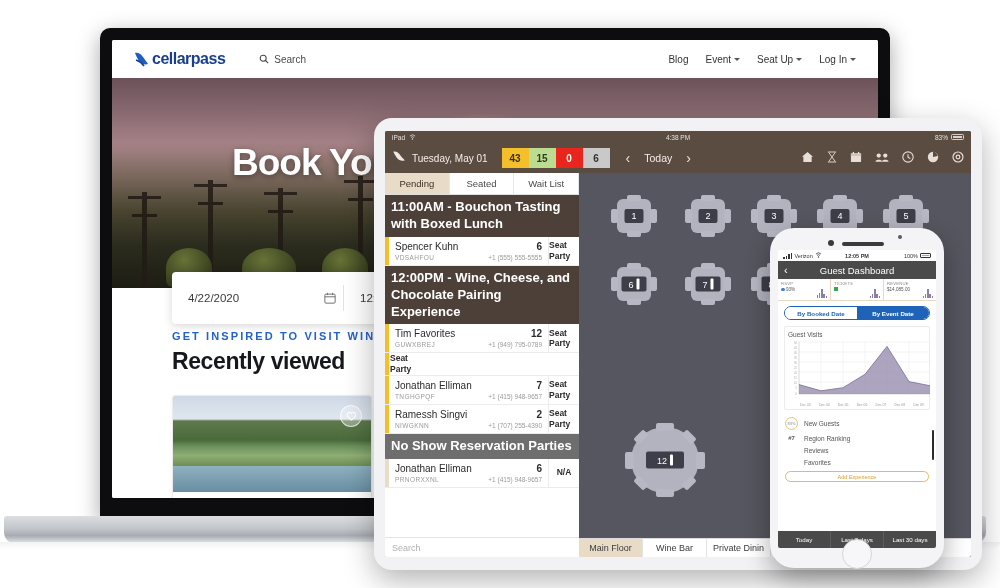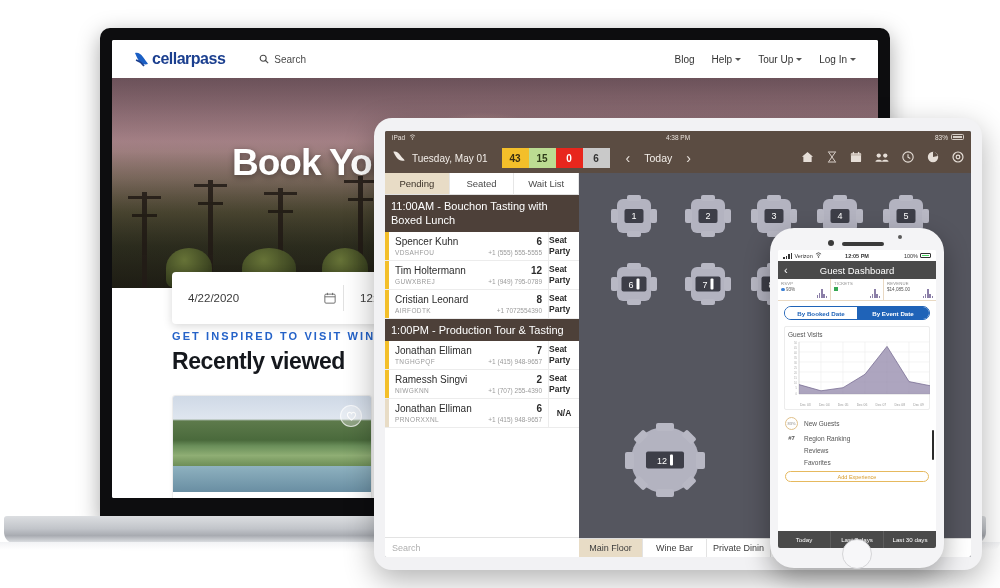--- a/index.html
+++ b/index.html
@@ -146,21 +146,21 @@
   .today { font-size:10.5px; color:#f3eee9; }
   .tb-icons { margin-left:auto; display:flex; align-items:center; gap:13px; color:#e6ded7; }
 
   .ipad-main { flex:1; display:flex; min-height:0; }
   .res-panel { width:194px; background:#fff; display:flex; flex-direction:column; min-height:0; }
   .res-tabs { display:flex; height:22px; background:#fff; }
   .res-tab { flex:1; display:flex; align-items:center; justify-content:center;
              font-size:9.5px; color:#4a4a4a; border-right:1px solid #e6e6e6; border-bottom:1px solid #e0e0e0; }
   .res-tab.active { background:#e8dcc6; color:#3b3228; }
   .res-list { flex:1; overflow:hidden; }
-  .grp-hdr { background:#4d4039; color:#fff; font-size:11px; font-weight:normal; padding:4px 6px; line-height:1.3; }
+  .grp-hdr { background:#4d4039; color:#fff; font-size:13px; font-weight:bold; padding:4px 6px; line-height:1.3; }
   .grp-hdr.gray { background:#6e6e6e; }
   .res-row { display:flex; border-bottom:1px solid #ececec; background:#fff; }
   .res-flag { width:4px; background:#f3bf2a; }
   .res-main { flex:1; padding:4px 6px 4px 6px; min-width:0; }
   .res-l1 { display:flex; justify-content:space-between; align-items:baseline; }
   .res-name { font-size:10px; color:#2b2b2b; }
   .res-size { font-size:10px; font-weight:bold; color:#2b2b2b; }
   .res-l2 { display:flex; justify-content:space-between; margin-top:2px; }
   .res-code { font-size:6.5px; color:#9a9a9a; letter-spacing:.4px; }
   .res-phone { font-size:6.5px; color:#9a9a9a; }
@@ -274,25 +274,25 @@
                   <line x1="7.8" y1="7.8" x2="11" y2="11" stroke="#4a4a4a" stroke-width="1.3"></line>
                 </svg>
             </span>
             <span>Search</span>
           </div>
           <div class="cp-navright">
             <span class="cp-navlink">
                 <span>Blog</span>
               </span>
             <span class="cp-navlink">
-                <span>Help</span>
+                <span>Event</span>
                 <i class="caret"></i>
               </span>
             <span class="cp-navlink">
-                <span>Tour Up</span>
+                <span>Seat Up</span>
                 <i class="caret"></i>
               </span>
             <span class="cp-navlink">
                 <span>Log In</span>
                 <i class="caret"></i>
               </span>
           </div>
         </div>
 
         <div class="cp-hero">
@@ -468,50 +468,40 @@
                     <span class="res-size">6</span>
                   </div>
                 <div class="res-l2">
                     <span class="res-code">VDSAHFOU</span>
                     <span class="res-phone">+1 (555) 555-5555</span>
                   </div>
               </div>
               <div class="res-act">Seat Party</div>
             </div>
 
+            <div class="grp-hdr">12:00PM - Wine, Cheese, and Chocolate Pairing Experience</div>
             <div class="res-row">
               <div class="res-flag"></div>
               <div class="res-main">
                 <div class="res-l1">
-                    <span class="res-name">Tim Holtermann</span>
+                    <span class="res-name">Tim Favorites</span>
                     <span class="res-size">12</span>
                   </div>
                 <div class="res-l2">
                     <span class="res-code">GUWXBREJ</span>
                     <span class="res-phone">+1 (949) 795-0789</span>
                   </div>
               </div>
               <div class="res-act">Seat Party</div>
             </div>
             <div class="res-row">
               <div class="res-flag"></div>
-              <div class="res-main">
-                <div class="res-l1">
-                    <span class="res-name">Cristian Leonard</span>
-                    <span class="res-size">8</span>
-                  </div>
-                <div class="res-l2">
-                    <span class="res-code">AIRFODTK</span>
-                    <span class="res-phone">+1 7072554390</span>
-                  </div>
-              </div>
               <div class="res-act">Seat Party</div>
             </div>
 
-            <div class="grp-hdr">1:00PM - Production Tour &amp; Tasting</div>
             <div class="res-row">
               <div class="res-flag"></div>
               <div class="res-main">
                 <div class="res-l1">
                     <span class="res-name">Jonathan Elliman</span>
                     <span class="res-size">7</span>
                   </div>
                 <div class="res-l2">
                     <span class="res-code">TNGHGPQF</span>
                     <span class="res-phone">+1 (415) 948-9657</span>
@@ -528,20 +518,21 @@
                     <span class="res-size">2</span>
                   </div>
                 <div class="res-l2">
                     <span class="res-code">NIWGKNN</span>
                     <span class="res-phone">+1 (707) 255-4390</span>
                   </div>
               </div>
               <div class="res-act">Seat Party</div>
             </div>
 
+            <div class="grp-hdr gray">No Show Reservation Parties</div>
             <div class="res-row">
               <div class="res-flag" style="background:#e8dcc6;"></div>
               <div class="res-main">
                 <div class="res-l1">
                     <span class="res-name">Jonathan Elliman</span>
                     <span class="res-size">6</span>
                   </div>
                 <div class="res-l2">
                     <span class="res-code">PRNORXXNL</span>
                     <span class="res-phone">+1 (415) 948-9657</span>

